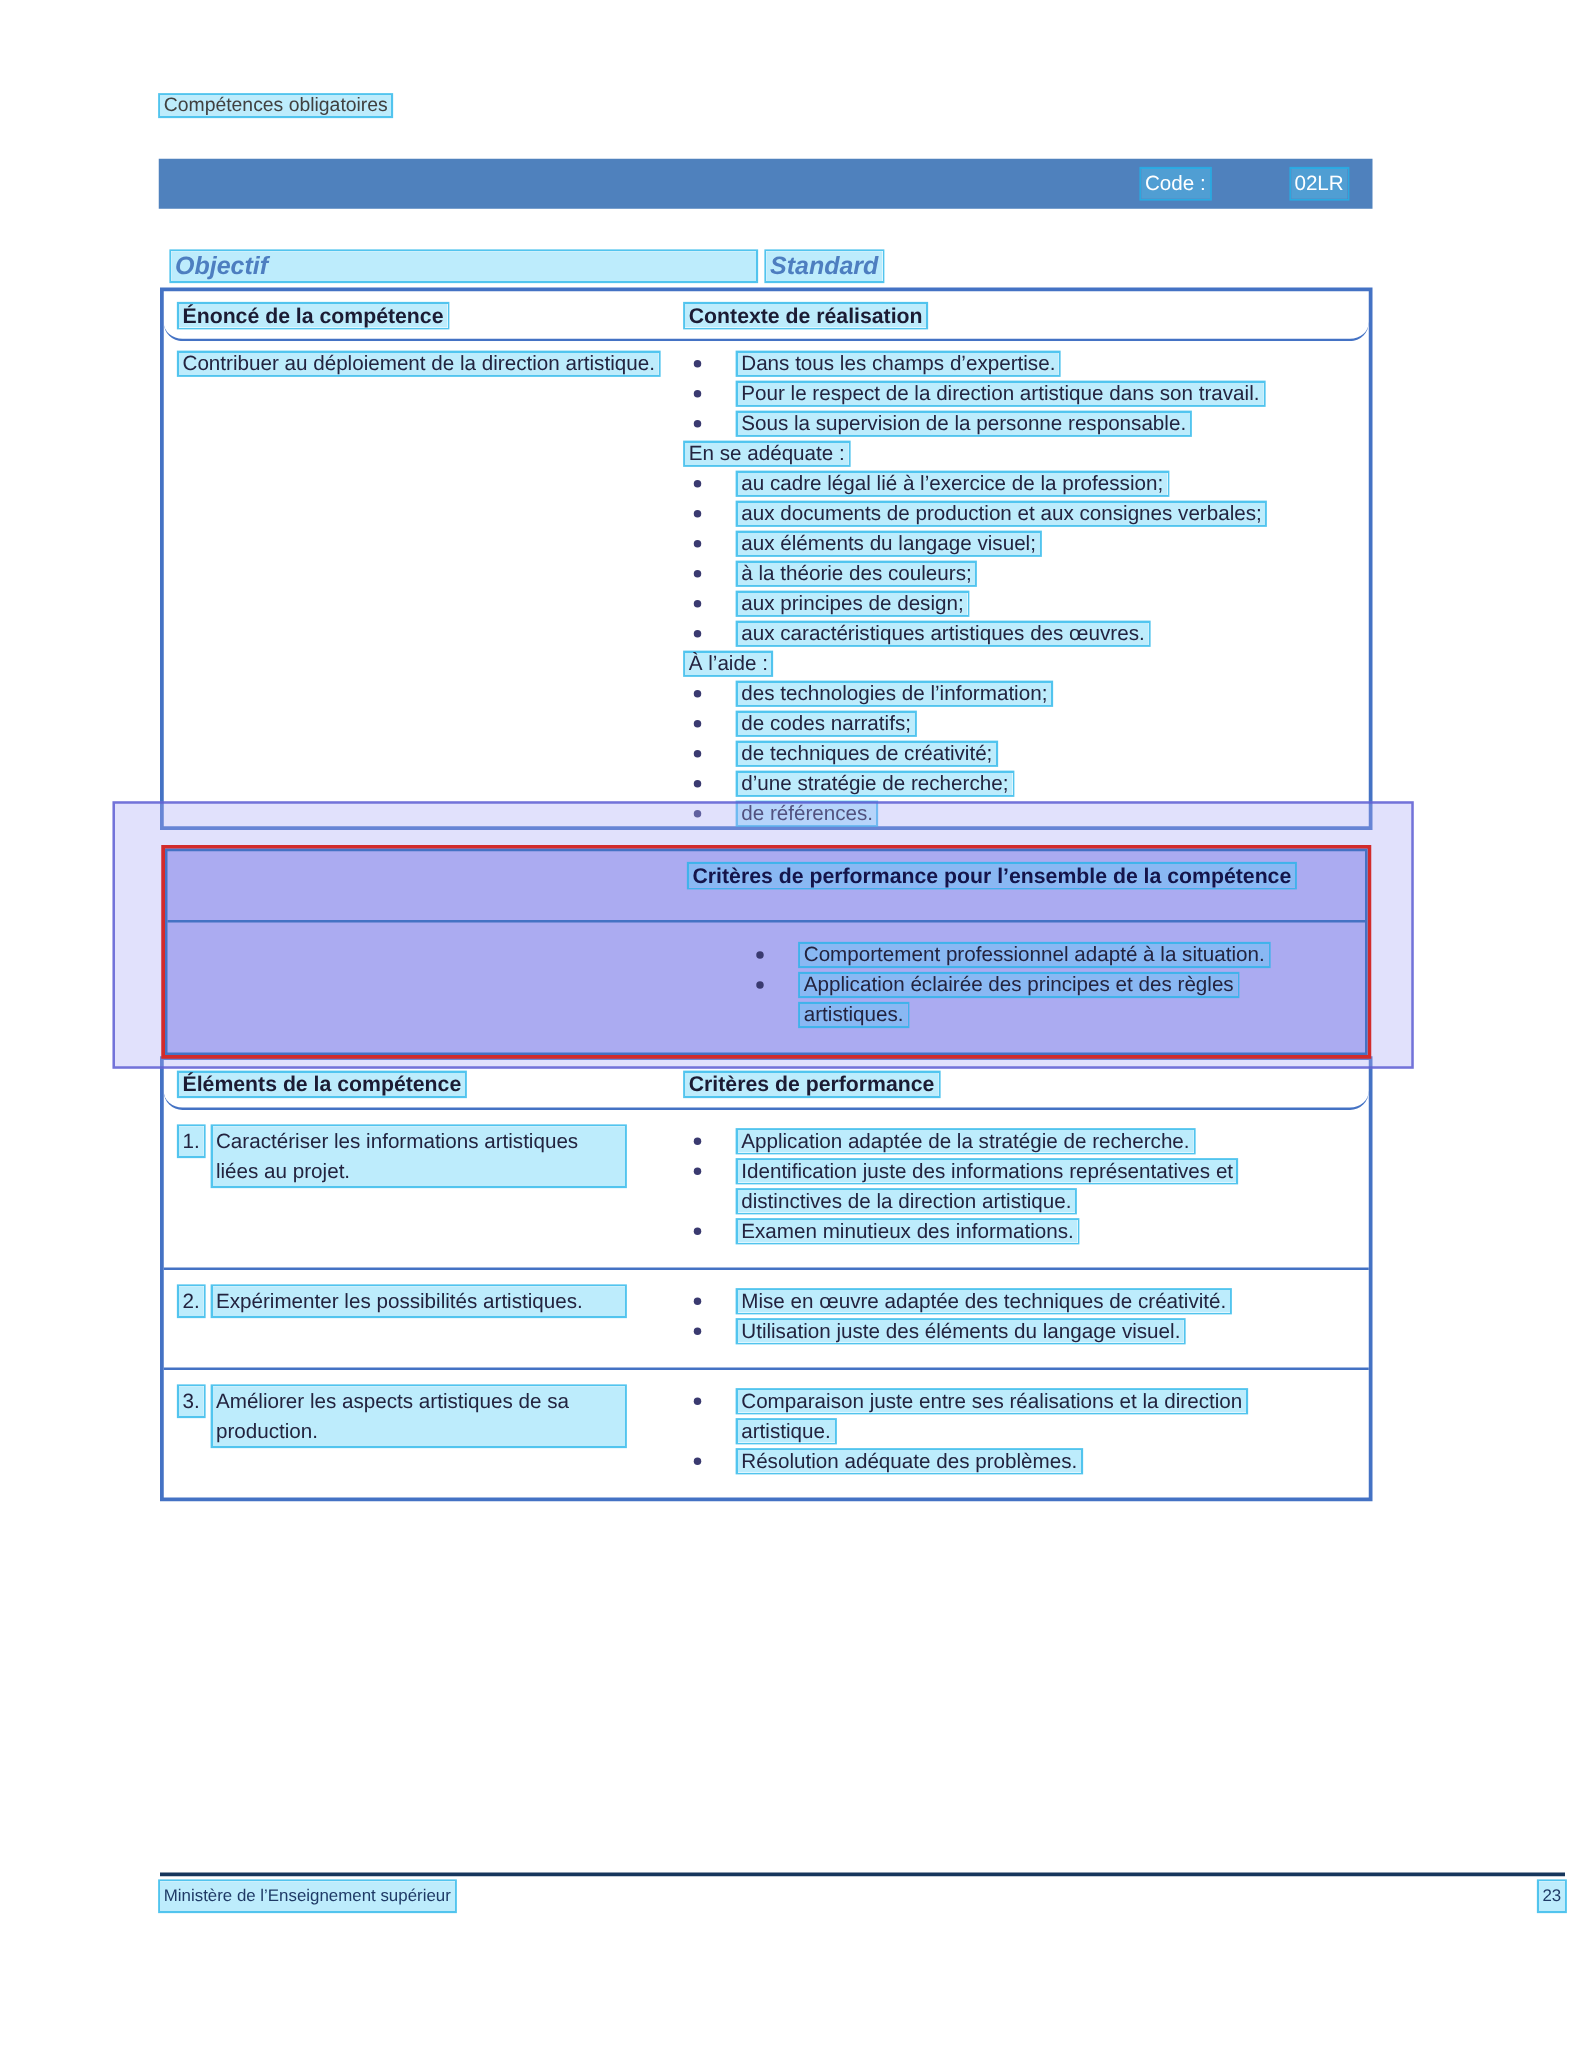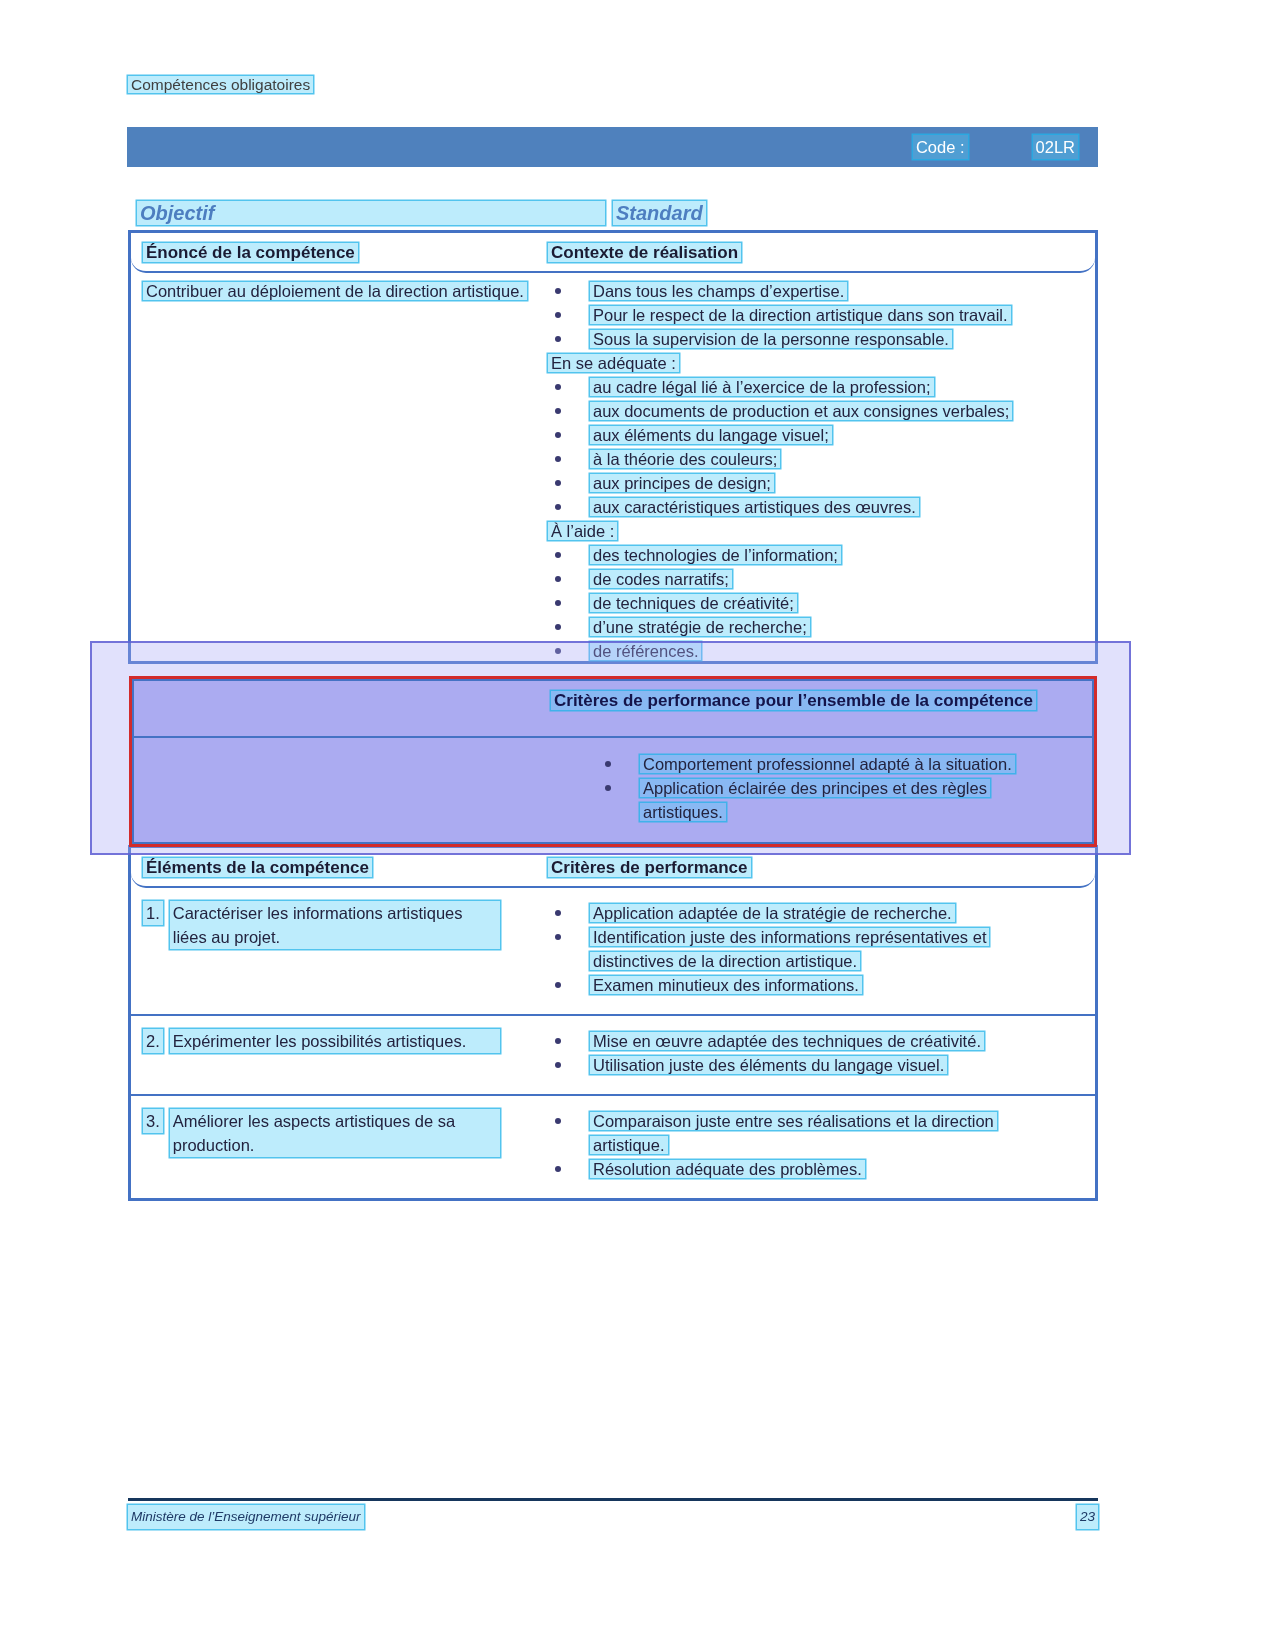--- a/index.html
+++ b/index.html
@@ -82,24 +82,24 @@
   }
 
   .t2 { top:845px; }
   .t2 .row { border-top:2px solid #4472c4; padding:7px 0 9px; }
   .t2 .row.first { border-top:none; }
   .t2 .row1 { min-height:96px; }
   .t2 .row2 { min-height:58px; }
   .t2 .row3 { min-height:76px; }
 
   .footer {
-    position:absolute; left:128px; top:1498px; width:970px;
+    position:absolute; left:128px; top:1498px; width:1124px;
     border-top:3px solid #16365c; padding-top:4px;
     display:flex; justify-content:space-between;
-    font-size:13.5px; color:#1f3a66;font-style:italic;
+    font-size:13.5px; color:#1f3a66;
   }
 </style>
 </head>
 <body>
 
 <div class="page">
 
   <div class="top-label">
     <span class="hl">Compétences obligatoires</span>
   </div>

